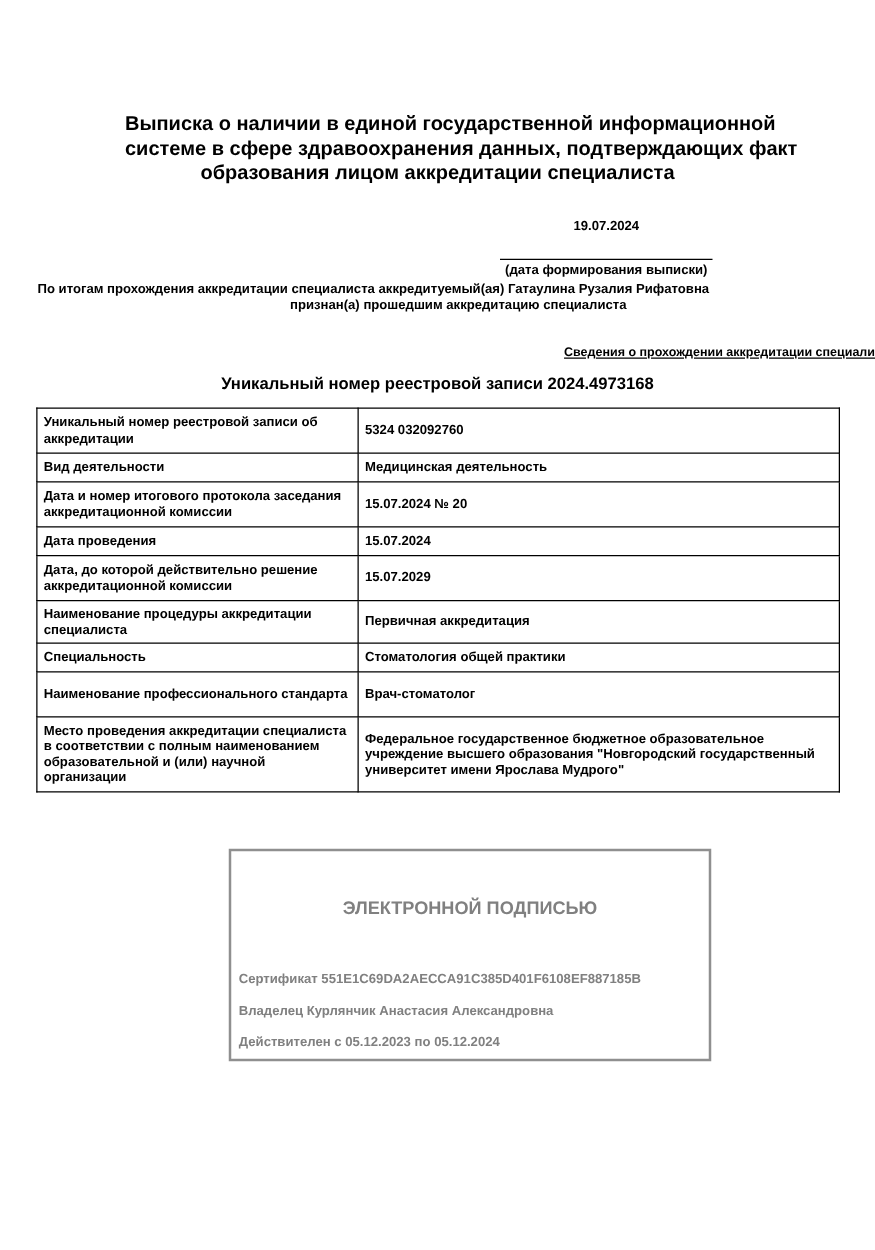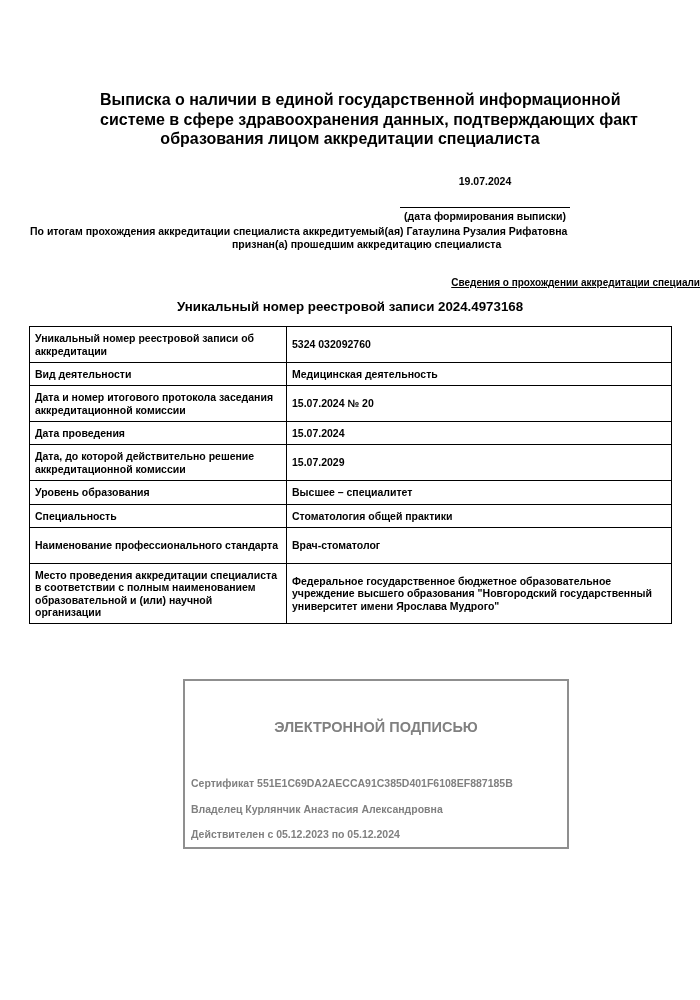--- a/index.html
+++ b/index.html
@@ -169,23 +169,23 @@
       <td class="value-cell">15.07.2024 № 20</td>
     </tr>
     <tr style="height:23px">
       <td class="label-cell">Дата проведения</td>
       <td class="value-cell">15.07.2024</td>
     </tr>
     <tr style="height:36px">
       <td class="label-cell">Дата, до которой действительно решение аккредитационной комиссии</td>
       <td class="value-cell">15.07.2029</td>
     </tr>
-    <tr style="height:24px">
-      <td class="label-cell">Уровень образования</td>
-      <td class="value-cell">Высшее – специалитет</td>
+    <tr style="height:34px">
+      <td class="label-cell">Наименование процедуры аккредитации специалиста</td>
+      <td class="value-cell">Первичная аккредитация</td>
     </tr>
     <tr style="height:23px">
       <td class="label-cell">Специальность</td>
       <td class="value-cell">Стоматология общей практики</td>
     </tr>
     <tr style="height:36px">
       <td class="label-cell">Наименование профессионального стандарта</td>
       <td class="value-cell">Врач-стоматолог</td>
     </tr>
     <tr style="height:60px">

